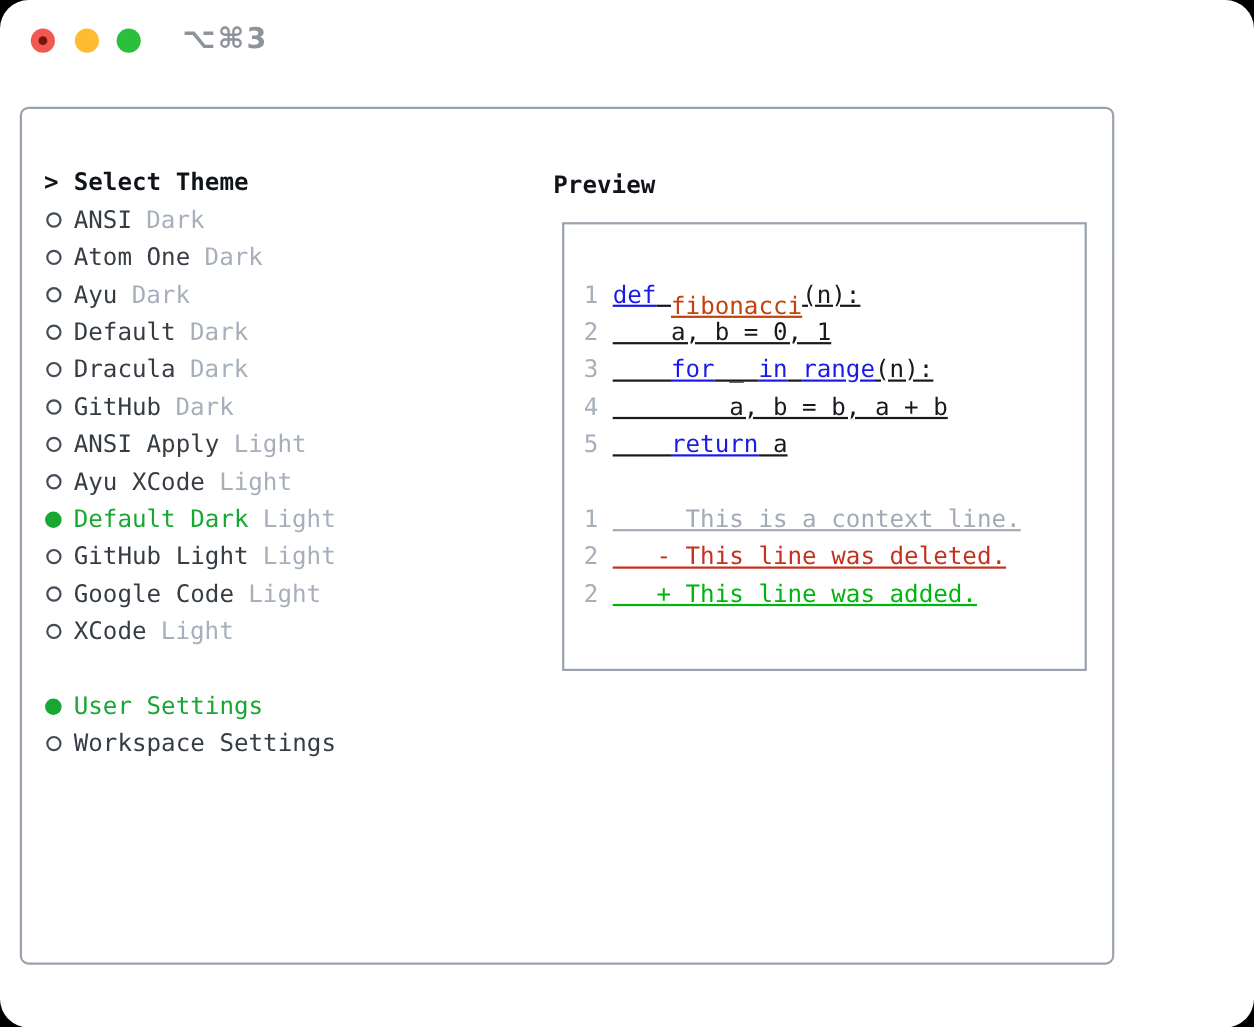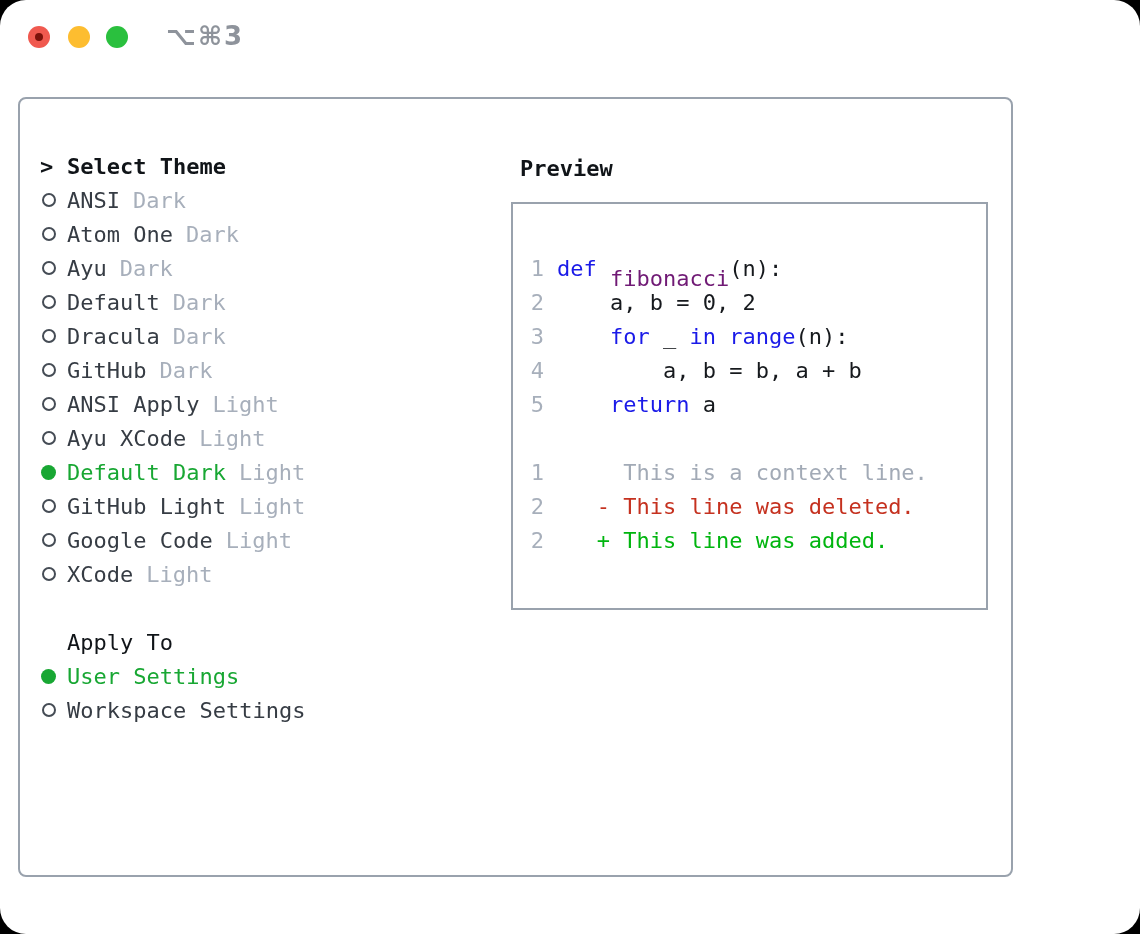--- a/index.html
+++ b/index.html
@@ -24,31 +24,31 @@
     border:2px solid #454c55;margin-left:2px;margin-right:11px;flex:none;background:transparent;}
   .radio.sel{border:none;background:#18a733;width:15px;height:15px;margin-left:1px;}
   .section-title{font-weight:700;color:#101418;}
   .apply-title{color:#101418;margin-left:27px;}
   .tname{white-space:pre;text-align:center;}
   .tname.selname{color:#18a733;}
   .variant{color:#a7afbb;margin-left:13px;white-space:pre;}
   .help-row{color:#9aa3b0;}
   .spacer{height:34px;}
   
-  .preview-title{position:absolute;left:500px;top:52px;height:34px;display:flex;
+  .preview-title{position:absolute;left:483px;top:52px;height:34px;display:flex;
     align-items:center;font-size:22px;font-weight:700;color:#101418;}
   .preview-box{position:absolute;left:491px;top:103px;width:477px;height:408px;
     border:2px solid #99a2ad;box-sizing:border-box;padding:47px 8px 0 17px;overflow:hidden;}
   .cline{height:34px;display:flex;align-items:center;font-size:22px;white-space:pre;}
   .ln{display:inline-block;width:14px;text-align:right;margin-right:13px;
     color:#a7afbb;flex:none;}
-  .tok{white-space:pre;}
+  .tok{white-space:pre;text-decoration:underline;}
   .tok.plain{color:#16191d;}
   .tok.kw{color:#1a1ae8;}
-  .tok.fn{color:#701a75;margin-top:20px;}
+  .tok.fn{color:#c2410c;margin-top:20px;}
   .tok.ctx{color:#a2aab6;text-align:right;}
   .tok.del{color:#c5311f;}
   .tok.add{color:#00b50f;}
 </style>
 </head>
 <body>
 
 <div class="window">
 
   <span class="dot dot-red"></span>
@@ -74,38 +74,35 @@
           <div class="row"><span class="radio"></span><span class="tname">ANSI Apply</span><span class="variant">Light</span></div>
           <div class="row"><span class="radio"></span><span class="tname">Ayu XCode</span><span class="variant">Light</span></div>
           <div class="row"><span class="radio sel"></span><span class="tname selname">Default Dark</span><span class="variant">Light</span></div>
           <div class="row"><span class="radio"></span><span class="tname">GitHub Light</span><span class="variant">Light</span></div>
           <div class="row"><span class="radio"></span><span class="tname">Google Code</span><span class="variant">Light</span></div>
           <div class="row"><span class="radio"></span><span class="tname">XCode</span><span class="variant">Light</span></div>
         </div>
 
       <div class="spacer"></div>
 
-      <div class="row">
-        <span class="apply-title">Apply To</span>
-      </div>
 
       <div>
           <div class="row"><span class="radio sel"></span><span class="tname selname">User Settings</span></div>
           <div class="row"><span class="radio"></span><span class="tname">Workspace Settings</span></div>
         </div>
 
       <div class="spacer"></div>
 
     </div>
 
     <div class="preview-title">Preview</div>
 
     <div class="preview-box">
         <div class="cline"><span class="ln">1</span><span class="tok kw">def</span><span class="tok plain"> </span><span class="tok fn">fibonacci</span><span class="tok plain">(n):</span></div>
-        <div class="cline"><span class="ln">2</span><span class="tok plain">    a, b = 0, 2</span></div>
+        <div class="cline"><span class="ln">2</span><span class="tok plain">    a, b = 0, 1</span></div>
         <div class="cline"><span class="ln">3</span><span class="tok plain">    </span><span class="tok kw">for</span><span class="tok plain"> _ </span><span class="tok kw">in</span><span class="tok plain"> </span><span class="tok kw">range</span><span class="tok plain">(n):</span></div>
         <div class="cline"><span class="ln">4</span><span class="tok plain">        a, b = b, a + b</span></div>
         <div class="cline"><span class="ln">5</span><span class="tok plain">    </span><span class="tok kw">return</span><span class="tok plain"> a</span></div>
         <div class="cline"><span class="ln"></span></div>
         <div class="cline"><span class="ln">1</span><span class="tok ctx">     This is a context line.</span></div>
         <div class="cline"><span class="ln">2</span><span class="tok del">   - This line was deleted.</span></div>
         <div class="cline"><span class="ln">2</span><span class="tok add">   + This line was added.</span></div>
       </div>
 
   </div>

